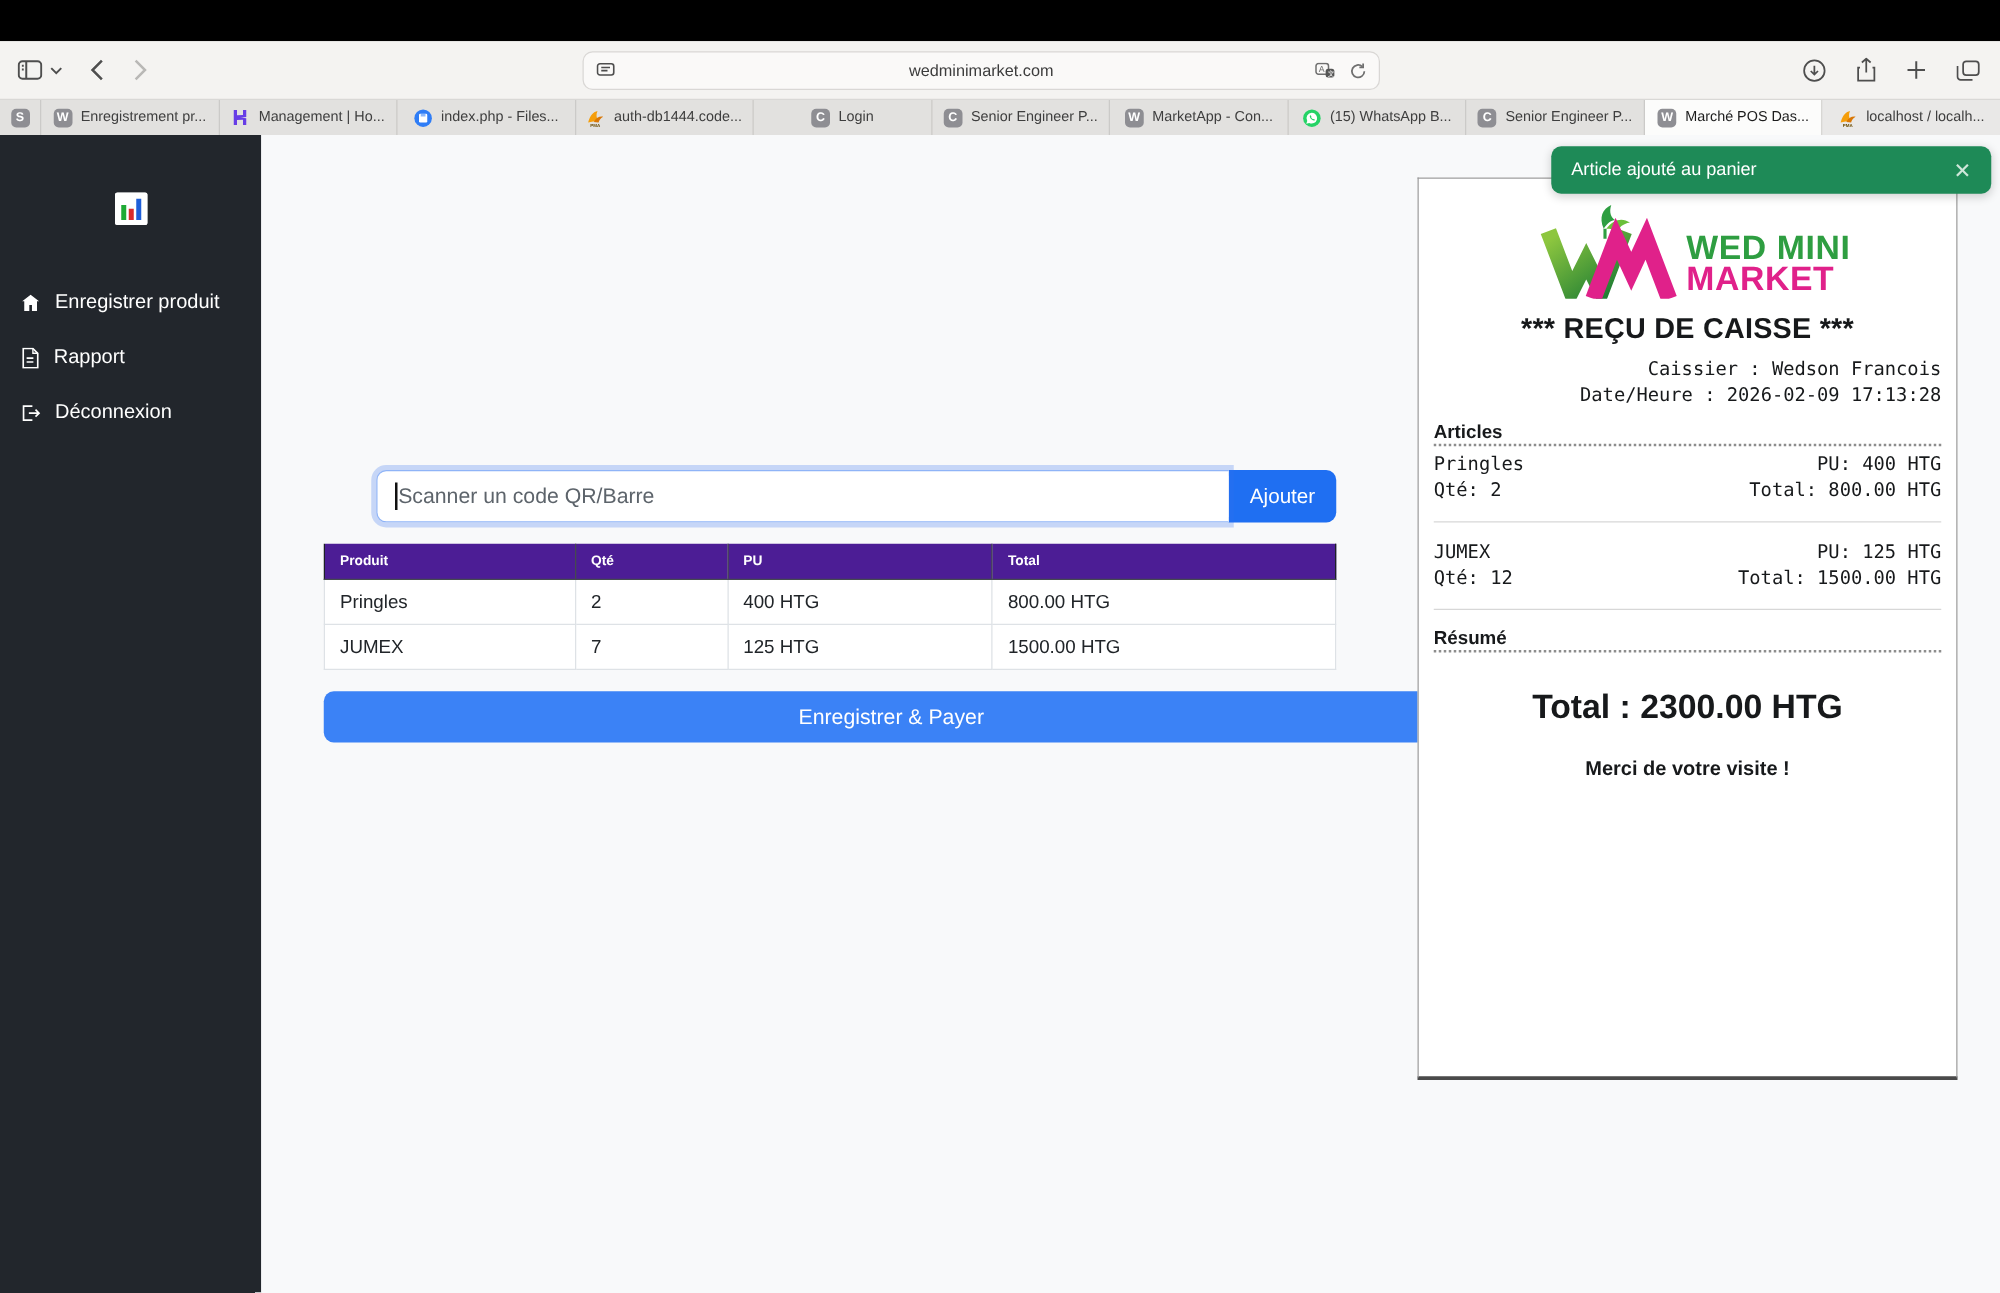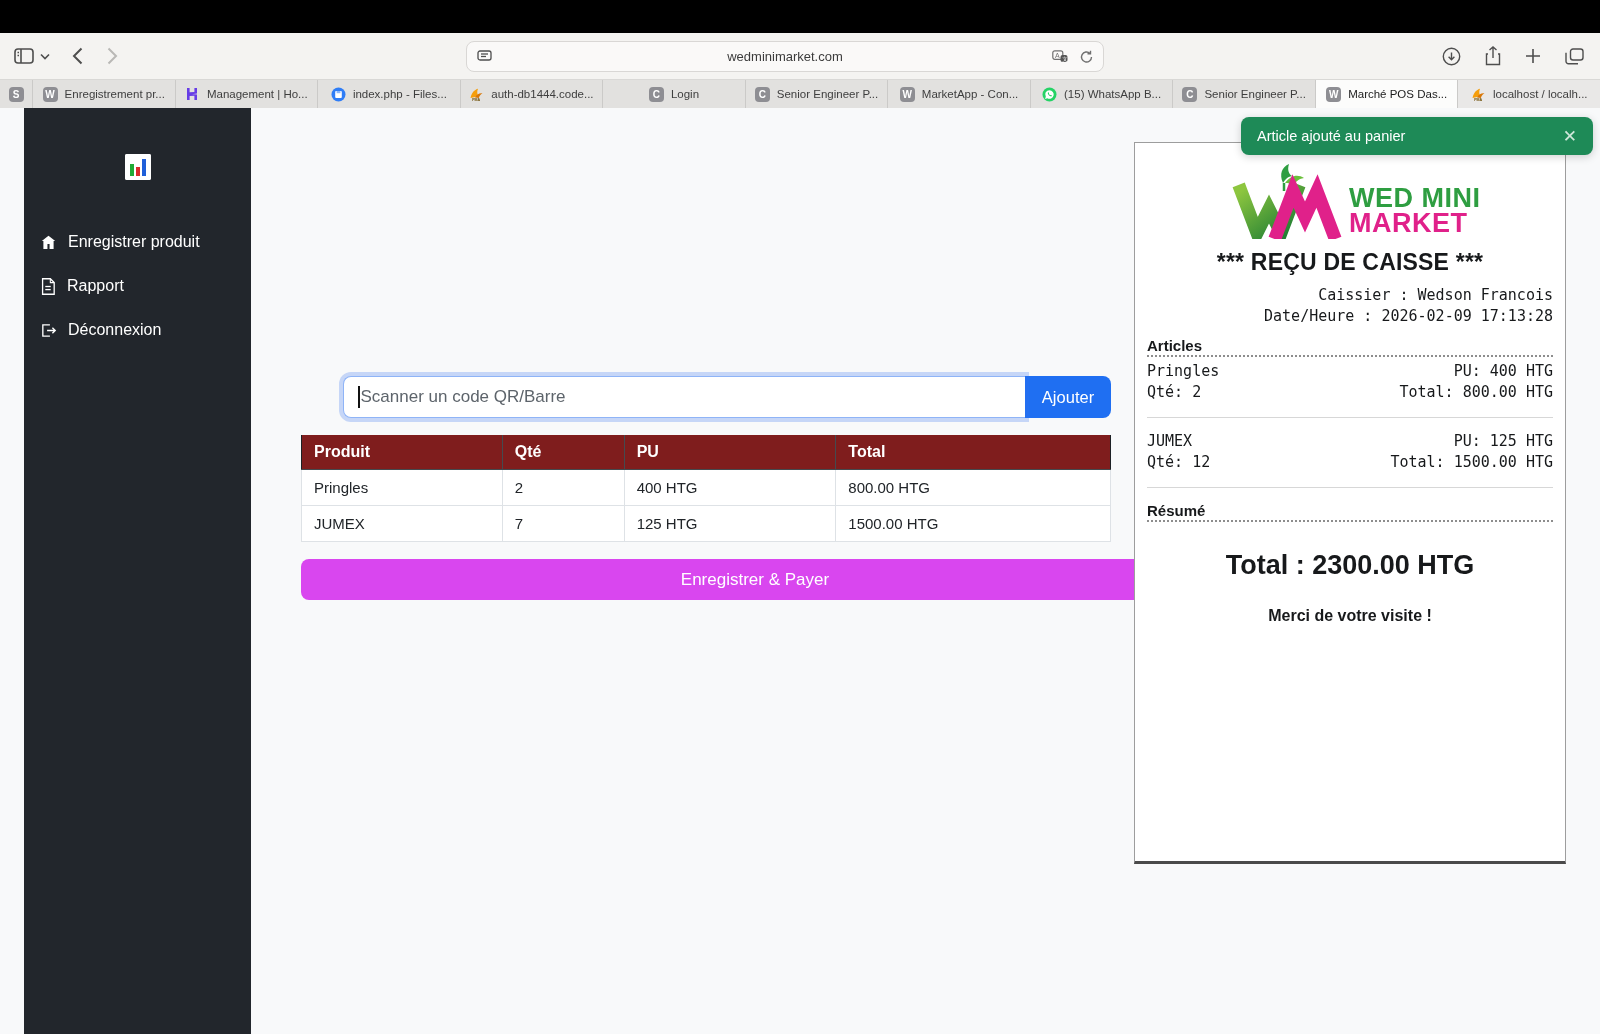--- a/index.html
+++ b/index.html
@@ -32,21 +32,21 @@
   .tab.active { background:#fcfcfb; color:#1c1c1c; }
   .tab.shade { background:#e9e8e7; }
   .fav { width:15px; height:15px; border-radius:4px; background:#8e8e93; color:#fff; font-size:10px;
          font-weight:700; display:flex; align-items:center; justify-content:center; flex:0 0 auto; }
   .fav.plain { background:transparent; }
   .fav svg { display:block; }
   .tab-label { overflow:hidden; text-overflow:ellipsis; }
 
   
   .app { display:flex; height:926px; }
-  .sidebar { width:227px; background:#22262c; color:#fff; flex:0 0 auto;margin-left:24px; }
+  .sidebar { width:209px; background:#22262c; color:#fff; flex:0 0 auto; }
   .side-logo { width:26px; height:26px; margin:46px auto 40px; background:#fff; border-radius:2px;
                display:block; }
   .nav-item { display:flex; align-items:center; gap:11px; padding:13px 16px; font-size:16px;
               font-weight:500; cursor:pointer; }
   .nav-item svg { flex:0 0 auto; }
   .content { flex:1; position:relative; background:#f8f9fa; }
 
   
   .main-col { position:absolute; left:50px; top:268px; width:810px; }
   .scan-row { display:flex; height:42px; }
@@ -55,28 +55,28 @@
                border-right:none; display:flex; align-items:center; padding-left:14px;margin-left:42px; }
   .caret { width:1.5px; height:22px; background:#111; margin-right:1px; }
   .scan-input { border:none; outline:none; flex:1; height:100%; font-size:17px; color:#212529;
                 background:transparent; font-family:"Liberation Sans", sans-serif; }
   .scan-input::placeholder { color:#5d646b; opacity:1; }
   .add-btn { width:86px; background:#1f6ff2; color:#fff; border:none; border-radius:0 8px 8px 0;
              font-size:16.5px; cursor:pointer; font-family:"Liberation Sans", sans-serif; }
 
   
   table.cart { width:810px; border-collapse:collapse; margin-top:17px; background:#fff; }
-  table.cart th { background:#7f1d1d; color:#fff; font-size:16px; font-weight:700; text-align:left;
+  table.cart th { background:#4c1d95; color:#fff; font-size:11px; font-weight:700; text-align:left;
                   padding:8px 12px; border:1px solid #454a4f; border-top:none; }
   table.cart th:first-child { border-left:1px solid #1d2125; }
   table.cart th:last-child { border-right:1px solid #1d2125; }
   table.cart td { font-size:15px; color:#212529; padding:9px 12px; border:1px solid #dee2e6; background:#fff; }
   .col-produit { width:201px; } .col-qte { width:122px; } .col-pu { width:212px; } .col-total { width:275px; }
 
-  .pay-btn { width:908px; height:41px; margin-top:17px; background:#d946ef; border:none; border-radius:8px;
+  .pay-btn { width:908px; height:41px; margin-top:17px; background:#3b82f6; border:none; border-radius:8px;
              color:#fff; font-size:17px; font-weight:500; cursor:pointer; font-family:"Liberation Sans", sans-serif; }
 
   
   .receipt { position:absolute; top:34px; right:34px; width:432px; height:722px; background:#fff;
              border:1px solid #9d9d9d; border-bottom:3px solid #4a4a4a; padding:14px 12px; }
   .r-logo { display:block; margin:4px auto 10px; }
   .r-title { text-align:center; font-weight:800; font-size:23px; color:#17191b; letter-spacing:.2px; margin:4px 0 10px; }
   .mono { font-family:"DejaVu Sans Mono","Liberation Mono",monospace;text-align:right; }
   .r-line { font-size:15px; color:#17191b; margin:3px 0; }
   .r-section { font-weight:700; font-size:15px; color:#17191b; margin-top:12px; }

